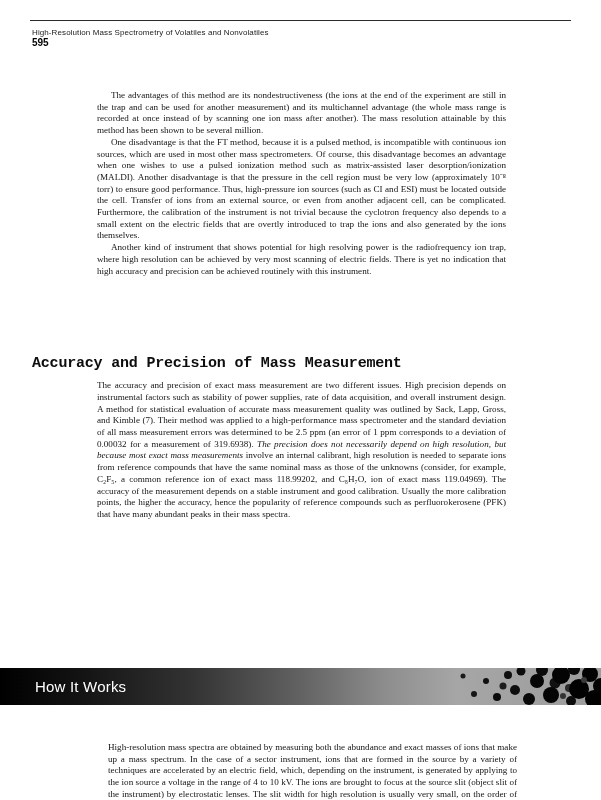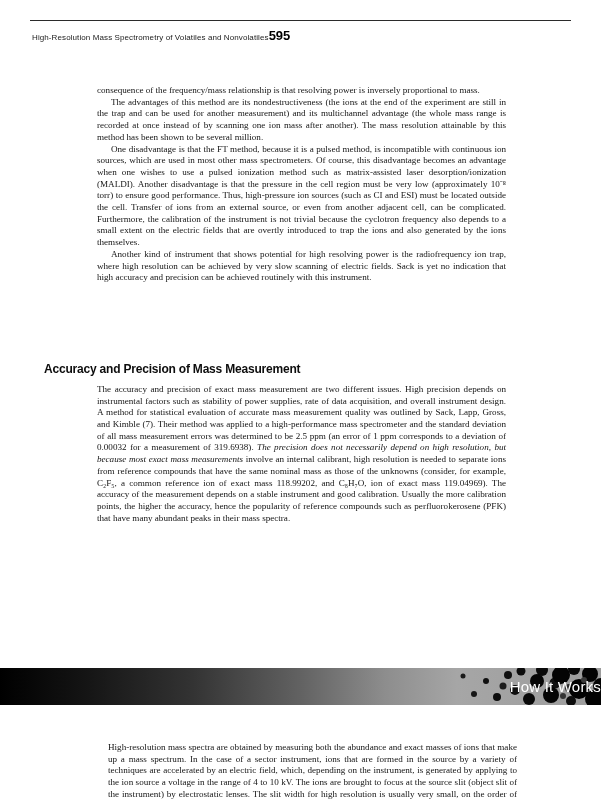--- a/index.html
+++ b/index.html
@@ -12,59 +12,59 @@
     position: relative;
   }
   .page { position: relative; width: 601px; height: 800px; }
 
   
   .top-rule { border-top: 1px solid #2b2b2b; margin: 20px 30px 0 30px; }
   .head-row {
     display: flex; align-items: baseline;
     margin: 7px 31px 0 32px;
     font-family: "Liberation Sans", sans-serif;
+    flex-direction: column;
   }
   .running-title { font-size: 8px; color: #222; letter-spacing: 0.1px; }
-  .page-number { font-size: 13px; font-weight: bold; color: #000; }
+  .page-number { font-size: 10px; font-weight: bold; color: #000; }
 
   
   .text-block {
     margin: 0 95px 0 97px;
     text-align: justify;
     font-size: 9.1px;
     line-height: 11.7px;
     color: #141414;
   }
   .block-1 { margin-top: 42px; }
   p.para { margin: 0; }
   p.indent { text-indent: 14px; }
 
   
   h2.section-heading {
-    margin: 78px 0 0 44px;
-    font-family: Liberation Sans, sans-serif;
-    font-size: 12px;
+    margin: 78px 0 0 32px;
+    font-family: Liberation Mono, monospace;
+    font-size: 15px;
     font-weight: 600;
     letter-spacing: -0.2px;
     color: #0d0d0d;
   }
   .block-2 { margin-top: 8px; }
   .italic { font-style: italic; }
 
   
   .banner {
     position: absolute;
     left: 0; right: 0; top: 648px;
     height: 37px;
     background: linear-gradient(90deg,
       #000000 0%, #141414 14%, #333333 32%,
       #626262 50%, #8d8d8d 64%, #a6a6a6 76%, #9c9c9c 100%);
     display: flex; align-items: center;
     overflow: hidden;
-    justify-content: flex-end;
   }
   .banner-title {
     position: relative; z-index: 2;
     margin-left: 35px;
     color: #ffffff;
     font-family: "Liberation Sans", sans-serif;
     font-size: 15px;
     font-weight: 500;
     letter-spacing: 0.2px;
   }
@@ -84,24 +84,23 @@
 <div class="page">
 
   <div class="top-rule"></div>
 
   <div class="head-row">
     <span class="running-title">High-Resolution Mass Spectrometry of Volatiles and Nonvolatiles</span>
     <span class="page-number">595</span>
   </div>
 
   <div class="text-block block-1">
-    <p class="para">consequence of the frequency/mass relationship is that resolving power is inversely proportional to mass.</p>
     <p class="para indent">The advantages of this method are its nondestructiveness (the ions at the end of the experiment are still in the trap and can be used for another measurement) and its multichannel advantage (the whole mass range is recorded at once instead of by scanning one ion mass after another). The mass resolution attainable by this method has been shown to be several million.</p>
     <p class="para indent">One disadvantage is that the FT method, because it is a pulsed method, is incompatible with continuous ion sources, which are used in most other mass spectrometers. Of course, this disadvantage becomes an advantage when one wishes to use a pulsed ionization method such as matrix-assisted laser desorption/ionization (MALDI). Another disadvantage is that the pressure in the cell region must be very low (approximately 10⁻⁸ torr) to ensure good performance. Thus, high-pressure ion sources (such as CI and ESI) must be located outside the cell. Transfer of ions from an external source, or even from another adjacent cell, can be complicated. Furthermore, the calibration of the instrument is not trivial because the cyclotron frequency also depends to a small extent on the electric fields that are overtly introduced to trap the ions and also generated by the ions themselves.</p>
-    <p class="para indent">Another kind of instrument that shows potential for high resolving power is the radiofrequency ion trap, where high resolution can be achieved by very slow scanning of electric fields. Sack is yet no indication that high accuracy and precision can be achieved routinely with this instrument.</p>
+    <p class="para indent">Another kind of instrument that shows potential for high resolving power is the radiofrequency ion trap, where high resolution can be achieved by very most scanning of electric fields. There is yet no indication that high accuracy and precision can be achieved routinely with this instrument.</p>
   </div>
 
   <h2 class="section-heading">Accuracy and Precision of Mass Measurement</h2>
 
   <div class="text-block block-2">
     <p class="para"><span>The accuracy and precision of exact mass measurement are two different issues. High precision depends on instrumental factors such as stability of power supplies, rate of data acquisition, and overall instrument design. A method for statistical evaluation of accurate mass measurement quality was outlined by Sack, Lapp, Gross, and Kimble (7). Their method was applied to a high-performance mass spectrometer and the standard deviation of all mass measurement errors was determined to be 2.5 ppm (an error of 1 ppm corresponds to a deviation of 0.00032 for a measurement of 319.6938). </span><span class="italic">The precision does not necessarily depend on high resolution, but because most exact mass measurements </span><span>involve an internal calibrant, high resolution is needed to separate ions from reference compounds that have the same nominal mass as those of the unknowns (consider, for example, C₂F₅, a common reference ion of exact mass 118.99202, and C₈H₇O, ion of exact mass 119.04969). The accuracy of the measurement depends on a stable instrument and good calibration. Usually the more calibration points, the higher the accuracy, hence the popularity of reference compounds such as perfluorokerosene (PFK) that have many abundant peaks in their mass spectra.</span></p>
   </div>
 
   <div class="banner">
     <span class="banner-title">How It Works</span>

